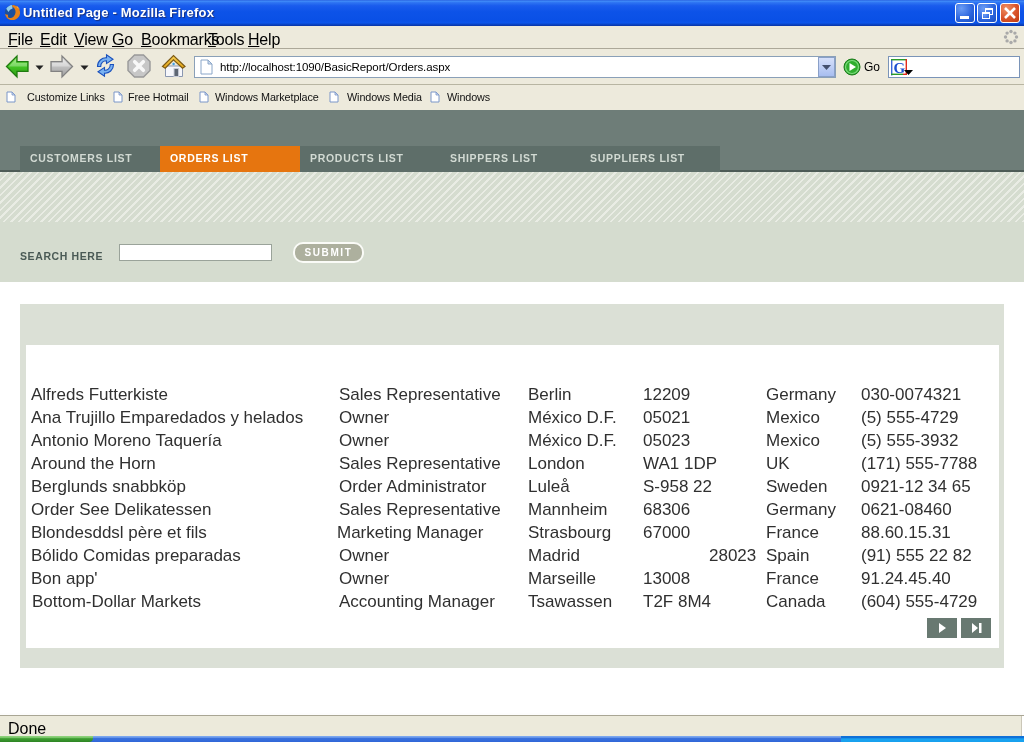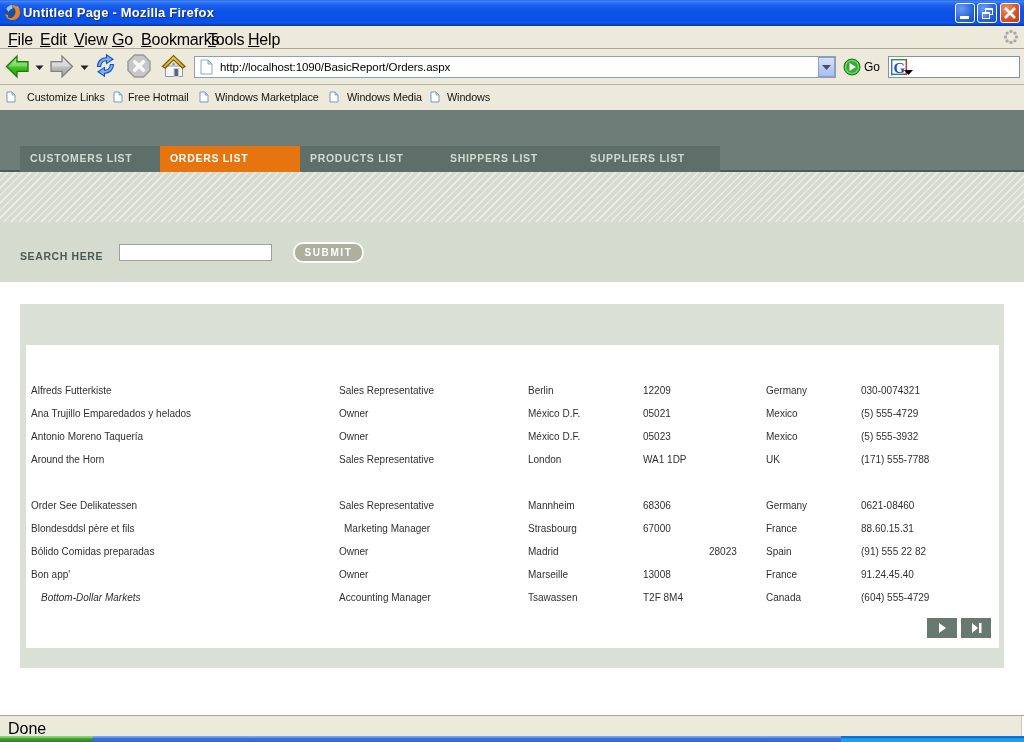--- a/index.html
+++ b/index.html
@@ -39,21 +39,21 @@
   #flatgreen { left:0; top:112px; width:1024px; height:60px; background:#d5dccf; }
   #searchlbl { left:20px; top:140px; font-size:10.5px; font-weight:bold; letter-spacing:0.6px; color:#4a5a55; }
   #searchbox { left:119px; top:134px; width:153px; height:17px; background:#fff; border:1px solid #9aa39a; }
   #submit { left:293px; top:132px; width:71px; height:21px; background:#adb09e; border:2px solid #fafbf7; border-radius:10px; color:#fff; font-size:10px; font-weight:bold; letter-spacing:1.6px; text-align:center; line-height:17px; }
 
   #panel { left:20px; top:194px; width:984px; height:364px; background:#dbe0d6; }
   #tablewhite { left:6px; top:41px; width:973px; height:303px; background:#fff; }
   #thead { left:0px; top:0px; width:973px; height:35px; background:#5f706a; }
   .th { position:absolute; top:10px; color:#fff; font-size:12px; font-weight:bold; text-decoration:underline; text-align:center; }
   .row { position:absolute; height:23px; width:973px; }
-  .cell { position:absolute; top:5px; font-size:10px; color:#303030; white-space:nowrap; }
+  .cell { position:absolute; top:5px; font-size:17px; color:#303030; white-space:nowrap; }
   .pgbtn { position:absolute; top:273px; width:30px; height:20px; background:#687971; }
 
   
   #statusbar { left:0; top:713px; width:1024px; height:23px; background:#eceadb; border-top:2px solid #fdfdfd; }
   #done { left:8px; top:720px; font-size:16px; color:#000; }
   
   #taskbar { left:0; top:736px; width:1024px; height:6px; background:linear-gradient(180deg,#7aa6ee 0%,#7aa6ee 18%,#3a72dd 40%,#2f66d8 100%); }
   #startbtn { left:0; top:736px; width:93px; height:6px; background:linear-gradient(180deg,#8cd17a 0%,#8cd17a 20%,#3d9e31 45%,#2e8424 100%); border-radius:0 0 4px 0; }
   #tasklight { left:841px; top:736px; width:183px; height:6px; background:linear-gradient(180deg,#0f71d8 0%,#0f71d8 25%,#1ba4f0 50%,#17a0ee 100%); }
 </style>
@@ -266,31 +266,39 @@
           <div class="cell" style="left: 835px;">(5) 555-3932</div>
         </div>
         <div class="row" style="top: 104px;">
           <div class="cell" style="left: 5px;">Around the Horn</div>
           <div class="cell" style="left: 313px;">Sales Representative</div>
           <div class="cell" style="left: 502px;">London</div>
           <div class="cell" style="left: 617px;">WA1 1DP</div>
           <div class="cell" style="left: 740px;">UK</div>
           <div class="cell" style="left: 835px;">(171) 555-7788</div>
         </div>
+        <div class="row" style="top: 127px;">
+          <div class="cell" style="left: 5px;">Berglunds snabbköp</div>
+          <div class="cell" style="left: 313px;">Order Administrator</div>
+          <div class="cell" style="left: 502px;">Luleå</div>
+          <div class="cell" style="left: 617px;">S-958 22</div>
+          <div class="cell" style="left: 740px;">Sweden</div>
+          <div class="cell" style="left: 835px;">0921-12 34 65</div>
+        </div>
         <div class="row" style="top: 150px;">
           <div class="cell" style="left: 5px;">Order See Delikatessen</div>
           <div class="cell" style="left: 313px;">Sales Representative</div>
           <div class="cell" style="left: 502px;">Mannheim</div>
           <div class="cell" style="left: 617px;">68306</div>
           <div class="cell" style="left: 740px;">Germany</div>
           <div class="cell" style="left: 835px;">0621-08460</div>
         </div>
         <div class="row" style="top: 173px;">
           <div class="cell" style="left: 5px;">Blondesddsl père et fils</div>
-          <div class="cell" style="left: 306px; padding-left: 12px;">Marketing Manager</div>
+          <div class="cell" style="left: 299px; padding-left: 12px;">Marketing Manager</div>
           <div class="cell" style="left: 502px;">Strasbourg</div>
           <div class="cell" style="left: 617px;">67000</div>
           <div class="cell" style="left: 740px;">France</div>
           <div class="cell" style="left: 835px;">88.60.15.31</div>
         </div>
         <div class="row" style="top: 196px;">
           <div class="cell" style="left: 5px;">Bólido Comidas preparadas</div>
           <div class="cell" style="left: 313px;">Owner</div>
           <div class="cell" style="left: 502px;">Madrid</div>
           <div class="cell" style="left: 648px; margin-left: 35px;">28023</div>
@@ -299,21 +307,21 @@
         </div>
         <div class="row" style="top: 219px;">
           <div class="cell" style="left: 5px;">Bon app'</div>
           <div class="cell" style="left: 313px;">Owner</div>
           <div class="cell" style="left: 502px;">Marseille</div>
           <div class="cell" style="left: 617px;">13008</div>
           <div class="cell" style="left: 740px;">France</div>
           <div class="cell" style="left: 835px; text-align: right;">91.24.45.40</div>
         </div>
         <div class="row" style="top: 242px;">
-          <div class="cell" style="left: 15px; font-style: italic;">Bottom-Dollar Markets</div>
+          <div class="cell" style="left: 6px;">Bottom-Dollar Markets</div>
           <div class="cell" style="left: 313px;">Accounting Manager</div>
           <div class="cell" style="left: 502px;">Tsawassen</div>
           <div class="cell" style="left: 617px;">T2F 8M4</div>
           <div class="cell" style="left: 740px;">Canada</div>
           <div class="cell" style="left: 835px;">(604) 555-4729</div>
         </div>
       </div>
   </div>
 </div>
 

